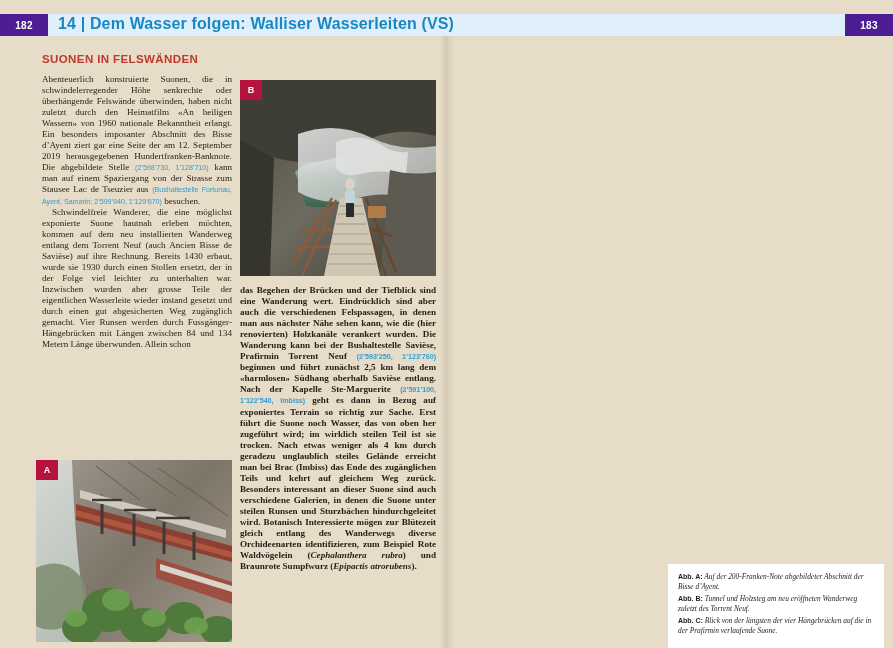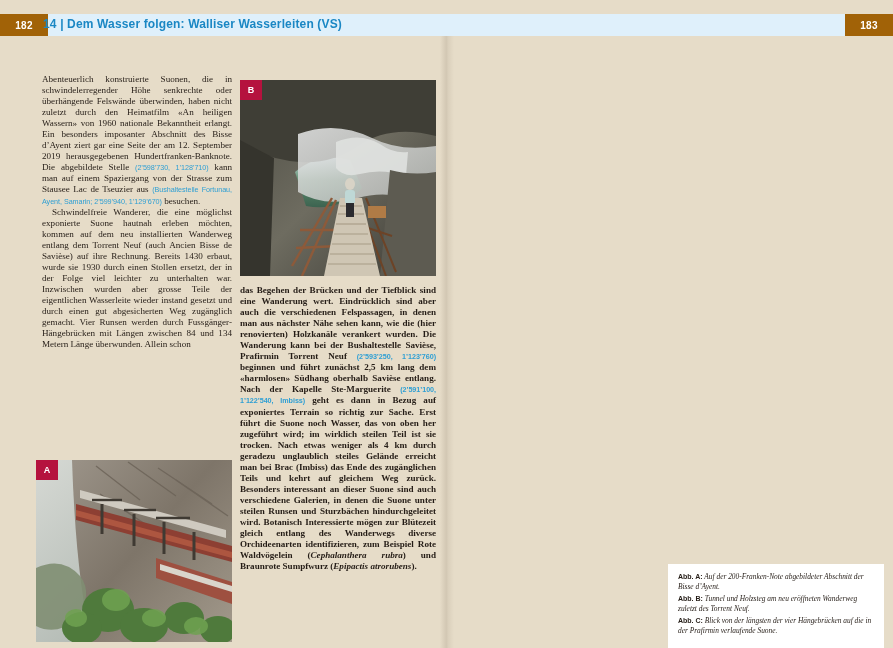--- a/index.html
+++ b/index.html
@@ -6,29 +6,29 @@
   body{
     width:893px;height:648px;overflow:hidden;
     background:#ffffff;
     font-family:"Liberation Serif", serif;
   }
   .spread{position:relative;width:893px;height:648px;background:#e6dcc8;}
 
   
   .topbar{position:absolute;left:0;top:14px;width:893px;height:22px;background:#dff0fb;}
   .page-badge{
-    position:absolute;top:14px;height:22px;background:#a16207;color:#ffffff;
+    position:absolute;top:14px;height:22px;background:#4c1d95;color:#ffffff;
     font-family:"Liberation Sans",sans-serif;font-weight:bold;font-size:10px;
     display:flex;align-items:center;justify-content:center;letter-spacing:.3px;
   }
   .badge-left{left:0;width:48px;}
   .badge-right{left:845px;width:48px;}
   .running-head{
-    position:absolute;left:43px;top:14px;height:20px;display:flex;align-items:center;
-    font-family:"Liberation Sans",sans-serif;font-weight:bold;font-size:12px;
+    position:absolute;left:58px;top:14px;height:20px;display:flex;align-items:center;
+    font-family:"Liberation Sans",sans-serif;font-weight:bold;font-size:16px;
     color:#1a87c4;letter-spacing:.15px;white-space:nowrap;
   }
 
   
   .page{position:absolute;top:36px;height:612px;background:#e6dcc8;}
   .page-left{left:0;width:447px;}
   .page-right{left:447px;width:446px;}
 
   
   .section-title{
@@ -87,20 +87,21 @@
 
 <div class="spread">
 
   <div class="topbar"></div>
   <div class="page-badge badge-left">182</div>
   <div class="page-badge badge-right">183</div>
   <div class="running-head">14 | Dem Wasser folgen: Walliser Wasserleiten (VS)</div>
 
   <div class="page page-left">
 
+    <div class="section-title">SUONEN IN FELSWÄNDEN</div>
 
     <div class="col col-1">
       <p><span>Abenteuerlich konstruierte Suonen, die in schwindelerregender Höhe senkrechte oder überhängende Felswände überwinden, haben nicht zuletzt durch den Heimatfilm «An heiligen Wassern» von 1960 nationale Bekanntheit erlangt. Ein besonders imposanter Abschnitt des Bisse d’Ayent ziert gar eine Seite der am 12. September 2019 herausgegebenen Hundertfranken-Banknote. Die abgebildete Stelle </span><span class="geo">(2’598’730,  1’128’710)</span><span> kann man auf einem Spaziergang von der Strasse zum Stausee Lac de Tseuzier aus </span><span class="geo">(Bushaltestelle Fortunau, Ayent, Samarin; 2’599’940, 1’129’670)</span><span> besuchen.</span></p>
       <p class="indent">Schwindelfreie Wanderer, die eine möglichst exponierte Suone hautnah erleben möchten, kommen auf dem neu installierten Wanderweg entlang dem Torrent Neuf (auch Ancien Bisse de Savièse) auf ihre Rechnung. Bereits 1430 erbaut, wurde sie 1930 durch einen Stollen ersetzt, der in der Folge viel leichter zu unterhalten war. Inzwischen wurden aber grosse Teile der eigentlichen Wasserleite wieder instand gesetzt und durch einen gut abgesicherten Weg zugänglich gemacht. Vier Runsen werden durch Fussgänger-Hängebrücken mit Längen zwischen 84 und 134 Metern Länge überwunden. Allein schon</p>
     </div>
 
     <div class="photo photo-b">
       <svg width="196" height="196" viewBox="0 0 196 196" preserveAspectRatio="none">
         <defs>
           <linearGradient id="bRock" x1="0" y1="0" x2="1" y2="1">

